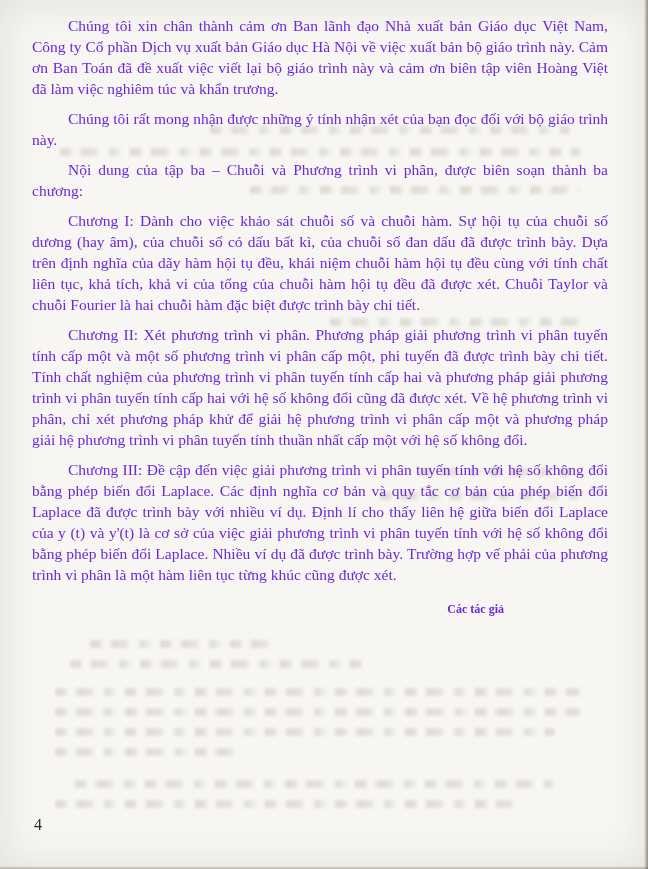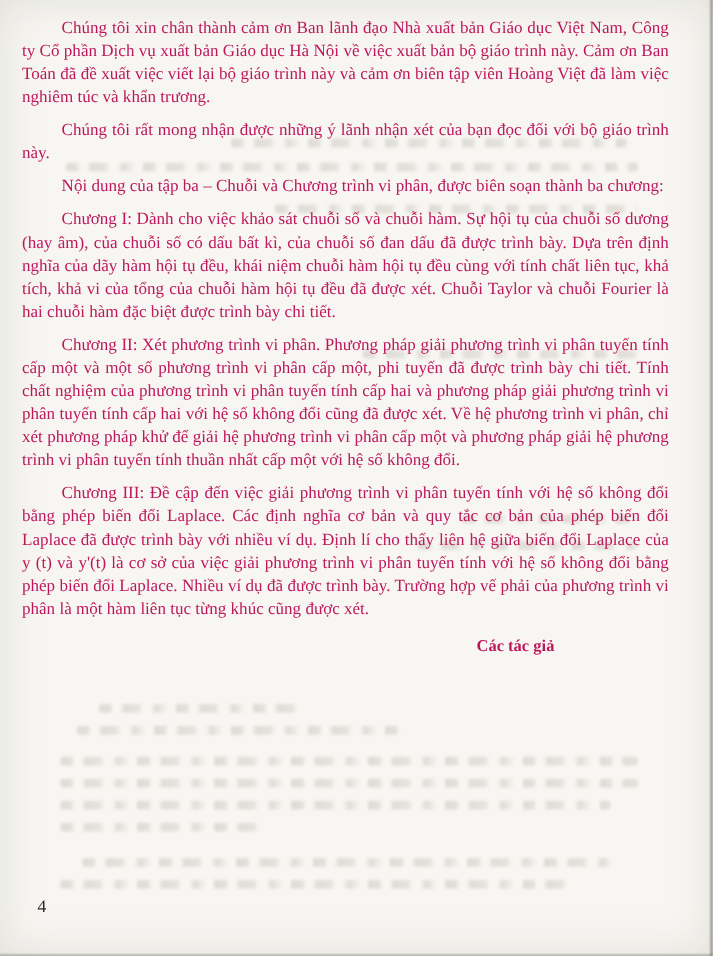--- a/index.html
+++ b/index.html
@@ -12,43 +12,43 @@
     position: relative;
     width: 648px;
     height: 869px;
     margin: 0 auto;
     background: #f7f6f2;
     overflow: hidden;
     box-shadow: inset 0 0 40px rgba(160,155,145,0.25);
   }
   .content {
     position: absolute;
-    left: 20px;
+    left: 32px;
     right: 40px;
     top: 6px;
-    color: #be185d;
+    color: #6d28d9;
     font-size: 15.5px;
     line-height: 21px;
     text-align: justify;
   }
   .para {
     margin: 0 0 0 0;
     padding-top: 9px;
     text-indent: 36px;
   }
   .lead-italic {
   }
   .signature {
     margin: 0;
     padding-top: 14px;
     padding-right: 104px;
     text-align: right;
     text-indent: 0;
     font-weight: bold;
-    font-size: 15px;
+    font-size: 12px;
   }
   .page-number {
     position: absolute;
     left: 34px;
     top: 816px;
     font-size: 16px;
     color: #2a2a2a;
   }
   
   .bleed {
@@ -96,23 +96,23 @@
   <div class="bleed" style="left: 55px; top: 708px; width: 525px;"></div>
   <div class="bleed" style="left: 55px; top: 728px; width: 500px;"></div>
   <div class="bleed" style="left: 55px; top: 748px; width: 180px;"></div>
   <div class="bleed" style="left: 75px; top: 780px; width: 480px;"></div>
   <div class="bleed" style="left: 55px; top: 800px; width: 460px;"></div>
 
   <div class="content">
 
     <p class="para">Chúng tôi xin chân thành cảm ơn Ban lãnh đạo Nhà xuất bản Giáo dục Việt Nam, Công ty Cổ phần Dịch vụ xuất bản Giáo dục Hà Nội về việc xuất bản bộ giáo trình này. Cảm ơn Ban Toán đã đề xuất việc viết lại bộ giáo trình này và cảm ơn biên tập viên Hoàng Việt đã làm việc nghiêm túc và khẩn trương.</p>
 
-    <p class="para">Chúng tôi rất mong nhận được những ý lãnh nhận xét của bạn đọc đối với bộ giáo trình này.</p>
+    <p class="para">Chúng tôi rất mong nhận được những ý tính nhận xét của bạn đọc đối với bộ giáo trình này.</p>
 
-    <p class="para">Nội dung của tập ba – Chuỗi và Chương trình vi phân, được biên soạn thành ba chương:</p>
+    <p class="para">Nội dung của tập ba – Chuỗi và Phương trình vi phân, được biên soạn thành ba chương:</p>
 
     <p class="para"><span class="lead-italic">Chương I</span><span>: Dành cho việc khảo sát chuỗi số và chuỗi hàm. Sự hội tụ của chuỗi số dương (hay âm), của chuỗi số có dấu bất kì, của chuỗi số đan dấu đã được trình bày. Dựa trên định nghĩa của dãy hàm hội tụ đều, khái niệm chuỗi hàm hội tụ đều cùng với tính chất liên tục, khả tích, khả vi của tổng của chuỗi hàm hội tụ đều đã được xét. Chuỗi Taylor và chuỗi Fourier là hai chuỗi hàm đặc biệt được trình bày chi tiết.</span></p>
 
     <p class="para"><span class="lead-italic">Chương II</span><span>: Xét phương trình vi phân. Phương pháp giải phương trình vi phân tuyến tính cấp một và một số phương trình vi phân cấp một, phi tuyến đã được trình bày chi tiết. Tính chất nghiệm của phương trình vi phân tuyến tính cấp hai và phương pháp giải phương trình vi phân tuyến tính cấp hai với hệ số không đổi cũng đã được xét. Về hệ phương trình vi phân, chỉ xét phương pháp khử để giải hệ phương trình vi phân cấp một và phương pháp giải hệ phương trình vi phân tuyến tính thuần nhất cấp một với hệ số không đổi.</span></p>
 
     <p class="para"><span class="lead-italic">Chương III</span><span>: Đề cập đến việc giải phương trình vi phân tuyến tính với hệ số không đổi bằng phép biến đổi Laplace. Các định nghĩa cơ bản và quy tắc cơ bản của phép biến đổi Laplace đã được trình bày với nhiều ví dụ. Định lí cho thấy liên hệ giữa biến đổi Laplace của y (t) và y'(t) là cơ sở của việc giải phương trình vi phân tuyến tính với hệ số không đổi bằng phép biến đổi Laplace. Nhiều ví dụ đã được trình bày. Trường hợp vế phải của phương trình vi phân là một hàm liên tục từng khúc cũng được xét.</span></p>
 
     <p class="signature">Các tác giả</p>
 
   </div>

